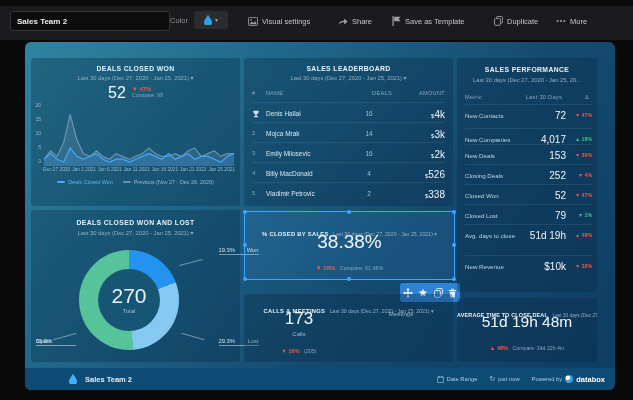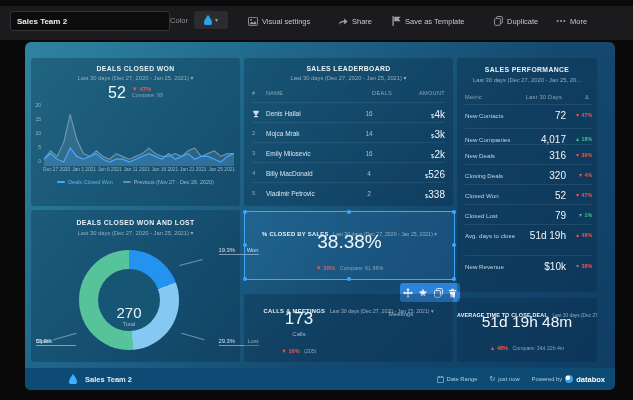--- a/index.html
+++ b/index.html
@@ -165,21 +165,21 @@
           <span>Previous (Nov 27 - Dec 26, 2020)</span>
           </span>
       </div>
     </div>
 
     <div class="panel" style="left:6px;top:168px;width:209px;height:152px;">
       <div class="ptitle" style="top:9px;">DEALS CLOSED WON AND LOST</div>
       <div class="psub" style="top:20px;">Last 30 days (Dec 27, 2020 - Jan 25, 2021) ▾</div>
       <div class="donut" style="left: 48px; top: 40px; width: 100px; height: 100px; background: conic-gradient(rgb(36, 146, 239) 0%, rgb(36, 146, 239) 19.3%, rgb(133, 201, 242) 19.3%, rgb(133, 201, 242) 48.6%, rgb(87, 195, 155) 48.6%, rgb(87, 195, 155) 100%);"></div>
       <div class="donut-center" style="left:48px;top:74px;width:100px;">
-        <div style="font-size:15px;margin-top:20px;">270</div>
+        <div style="font-size:21px;">270</div>
         <div style="font-size:6px;color:#9fb6c6;">Total</div>
       </div>
       <div class="conn" style="left:148px;top:52px;width:24px;transform:rotate(-14deg);"></div>
       <div class="abs" style="right:5px;top:37px;text-align:right;">
         <div class="slice-label">Won</div>
         <div class="slice-pct">19.3%</div>
       </div>
       <div class="conn" style="left:150px;top:126px;width:24px;transform:rotate(16deg);"></div>
       <div class="abs" style="right:5px;top:128px;text-align:right;">
         <div class="slice-label">Lost</div>
@@ -307,26 +307,26 @@
         <span style="width:42px;text-align:right;color:#f0f6fa;font-size:10px;">72</span>
         <span style="width:26px;text-align:right;font-size:5.2px;font-weight:bold;" class="neg">▼ 47%</span>
       </div>
       <div class="prow" style="top:70px;">
         <span style="flex:1;color:#c2d5e2;font-size:6.2px;">New Companies</span>
         <span style="width:42px;text-align:right;color:#f0f6fa;font-size:10px;">4,017</span>
         <span style="width:26px;text-align:right;font-size:5.2px;font-weight:bold;" class="pos">▲ 18%</span>
       </div>
       <div class="prow" style="top:86px;">
         <span style="flex:1;color:#c2d5e2;font-size:6.2px;">New Deals</span>
-        <span style="width:42px;text-align:right;color:#f0f6fa;font-size:10px;">316</span>
+        <span style="width:42px;text-align:right;color:#f0f6fa;font-size:10px;">153</span>
         <span style="width:26px;text-align:right;font-size:5.2px;font-weight:bold;" class="neg">▼ 39%</span>
       </div>
       <div class="prow" style="top:106px;">
         <span style="flex:1;color:#c2d5e2;font-size:6.2px;">Closing Deals</span>
-        <span style="width:42px;text-align:right;color:#f0f6fa;font-size:10px;">320</span>
+        <span style="width:42px;text-align:right;color:#f0f6fa;font-size:10px;">252</span>
         <span style="width:26px;text-align:right;font-size:5.2px;font-weight:bold;" class="neg">▼ 4%</span>
       </div>
       <div class="prow" style="top:126px;">
         <span style="flex:1;color:#c2d5e2;font-size:6.2px;">Closed Won</span>
         <span style="width:42px;text-align:right;color:#f0f6fa;font-size:10px;">52</span>
         <span style="width:26px;text-align:right;font-size:5.2px;font-weight:bold;" class="neg">▼ 47%</span>
       </div>
       <div class="prow" style="top:146px;">
         <span style="flex:1;color:#c2d5e2;font-size:6.2px;">Closed Lost</span>
         <span style="width:42px;text-align:right;color:#f0f6fa;font-size:10px;">79</span>

